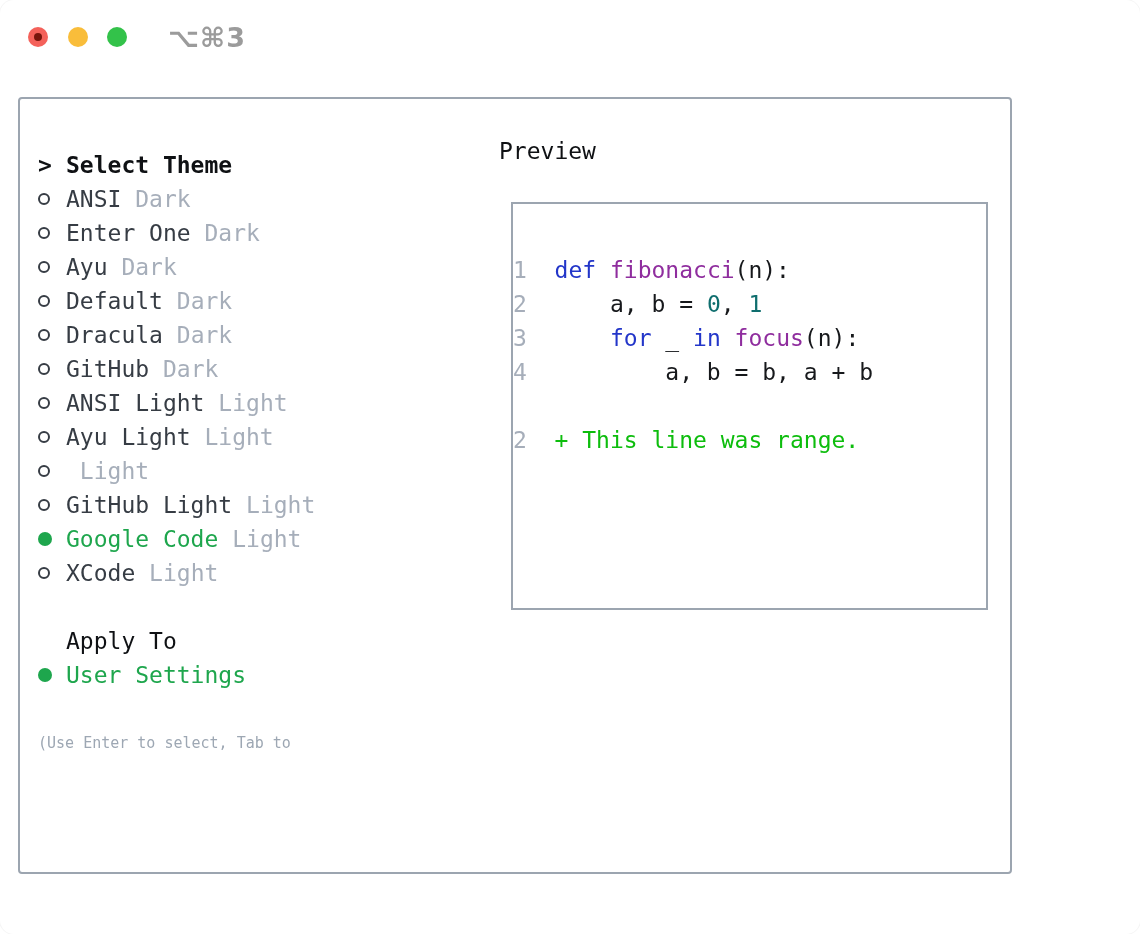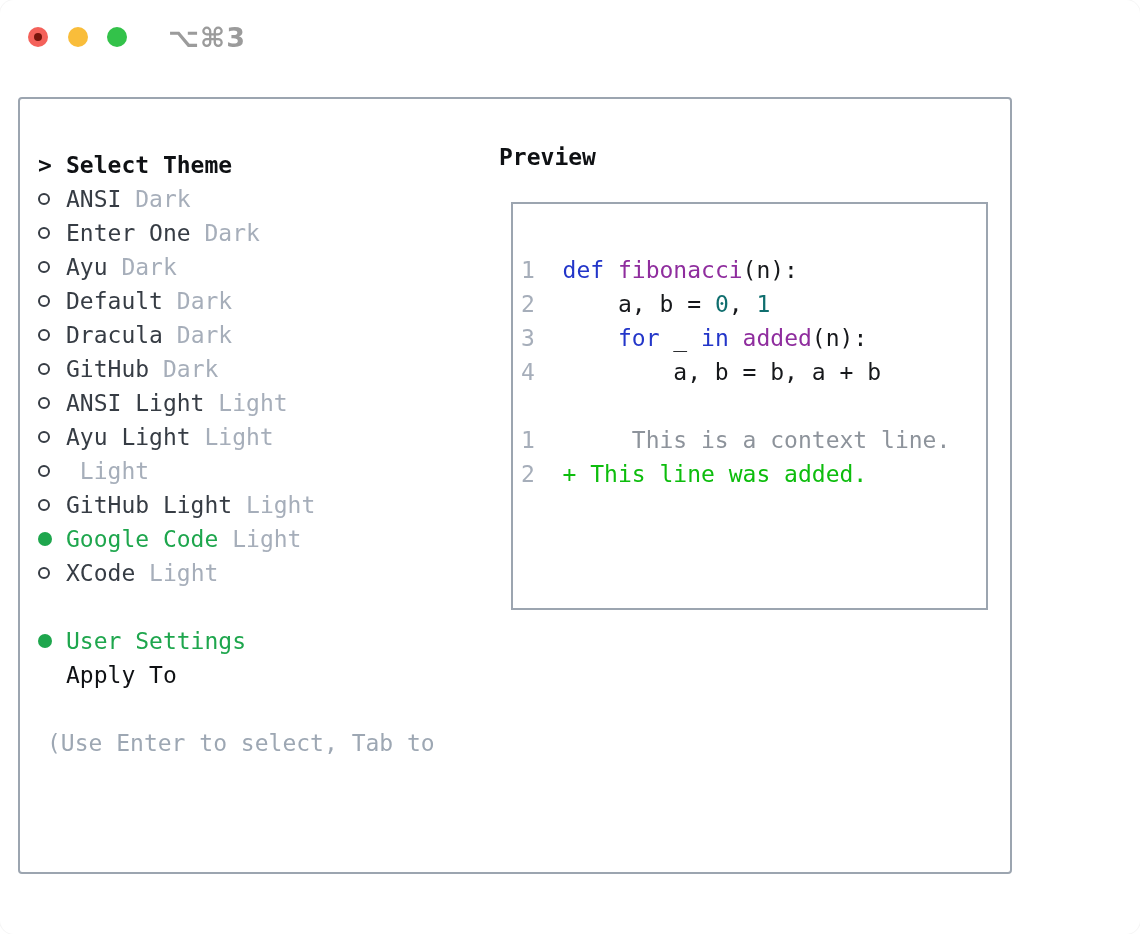--- a/index.html
+++ b/index.html
@@ -31,27 +31,27 @@
   .row{height:34px;display:flex;align-items:center;font-size:23px;white-space:pre;}
   .bcol{width:28px;flex:0 0 28px;display:flex;align-items:center;}
   .ring{width:12px;height:12px;border-radius:50%;border:2px solid var(--itemText);box-sizing:border-box;}
   .fill{width:14px;height:14px;border-radius:50%;background:var(--accentGreen);}
   .caret{font-weight:bold;color:var(--headerText);font-size:23px;}
   .hdr{font-weight:bold;color:var(--headerText);}
   .name{color:var(--itemText);}
   .variant{color:var(--mutedLabel);}
   .sel .name{color:var(--accentGreen);}
   .apply-hdr{color:var(--headerText);}
-  .hint{height:34px;line-height:34px;font-size:23px;color:var(--hint);white-space:pre;margin-left:9px;}
+  .hint{height:34px;line-height:34px;font-size:15px;color:var(--hint);white-space:pre;}
   
-  .preview-title{position:absolute;left:479px;top:41px;height:34px;line-height:34px;font-size:23px;font-weight:bold;color:var(--headerText);}
+  .preview-title{position:absolute;left:479px;top:35px;height:34px;line-height:34px;font-size:23px;font-weight:normal;color:var(--headerText);}
   .preview-box{
     position:absolute;left:491px;top:103px;width:477px;height:408px;
     border:2px solid var(--border);box-sizing:border-box;background:#fff;
-    padding:49px 0 0 8px;overflow:hidden;
+    padding:49px 0 0 0;overflow:hidden;
   }
   .pline{height:34px;line-height:34px;font-size:23px;white-space:pre;}
   .seg-keyword{color:var(--keyword);}
   .seg-function{color:var(--function);}
   .seg-number{color:var(--number);}
   .seg-plain{color:var(--plain);}
   .seg-lineno{color:var(--lineno);}
   .seg-context{color:var(--context);}
   .seg-deleted{color:var(--deleted);}
   .seg-added{color:var(--added);}
@@ -78,29 +78,28 @@
         <div class="row"><span class="bcol"><span class="ring"></span></span><span class="name">Default</span><span class="name"> </span><span class="variant">Dark</span></div>
         <div class="row"><span class="bcol"><span class="ring"></span></span><span class="name">Dracula</span><span class="name"> </span><span class="variant">Dark</span></div>
         <div class="row"><span class="bcol"><span class="ring"></span></span><span class="name">GitHub</span><span class="name"> </span><span class="variant">Dark</span></div>
         <div class="row"><span class="bcol"><span class="ring"></span></span><span class="name">ANSI Light</span><span class="name"> </span><span class="variant">Light</span></div>
         <div class="row"><span class="bcol"><span class="ring"></span></span><span class="name">Ayu Light</span><span class="name"> </span><span class="variant">Light</span></div>
         <div class="row"><span class="bcol"><span class="ring"></span></span><span class="name"> </span><span class="variant">Light</span></div>
         <div class="row"><span class="bcol"><span class="ring"></span></span><span class="name">GitHub Light</span><span class="name"> </span><span class="variant">Light</span></div>
         <div class="row sel"><span class="bcol"><span class="fill"></span></span><span class="name">Google Code</span><span class="name"> </span><span class="variant">Light</span></div>
         <div class="row"><span class="bcol"><span class="ring"></span></span><span class="name">XCode</span><span class="name"> </span><span class="variant">Light</span></div>
         <div class="row"></div>
+        <div class="row"><span class="bcol"></span><span class="apply-hdr">Apply To</span></div>
         <div class="row sel"><span class="bcol"><span class="fill"></span></span><span class="name">User Settings</span></div>
-        <div class="row"><span class="bcol"></span><span class="apply-hdr">Apply To</span></div>
         <div class="row"></div>
         <div class="hint">(Use Enter to select, Tab to</div>
       </div>
     <div class="preview-title">Preview</div>
     <div class="preview-box" id="preview-box">
         <div class="pline"><span class="seg-lineno">1  </span><span class="seg-keyword">def</span><span class="seg-plain"> </span><span class="seg-function">fibonacci</span><span class="seg-plain">(n):</span></div>
         <div class="pline"><span class="seg-lineno">2  </span><span class="seg-plain">    a, b = </span><span class="seg-number">0</span><span class="seg-plain">, </span><span class="seg-number">1</span></div>
-        <div class="pline"><span class="seg-lineno">3  </span><span class="seg-plain">    </span><span class="seg-keyword">for</span><span class="seg-plain"> _ </span><span class="seg-keyword">in</span><span class="seg-plain"> </span><span class="seg-function">added</span><span class="seg-plain">(n):</span></div>
+        <div class="pline"><span class="seg-lineno">3  </span><span class="seg-plain">    </span><span class="seg-keyword">for</span><span class="seg-plain"> _ </span><span class="seg-keyword">in</span><span class="seg-plain"> </span><span class="seg-function">focus</span><span class="seg-plain">(n):</span></div>
         <div class="pline"><span class="seg-lineno">4  </span><span class="seg-plain">        a, b = b, a + b</span></div>
         <div class="pline"></div>
-        <div class="pline"><span class="seg-lineno">1</span><span class="seg-context">       This is a context line.</span></div>
-        <div class="pline"><span class="seg-lineno">2</span><span class="seg-added">  + This line was added.</span></div>
+        <div class="pline"><span class="seg-lineno">2</span><span class="seg-added">  + This line was range.</span></div>
       </div>
   </div>
 </div>
 
 </body></html>

